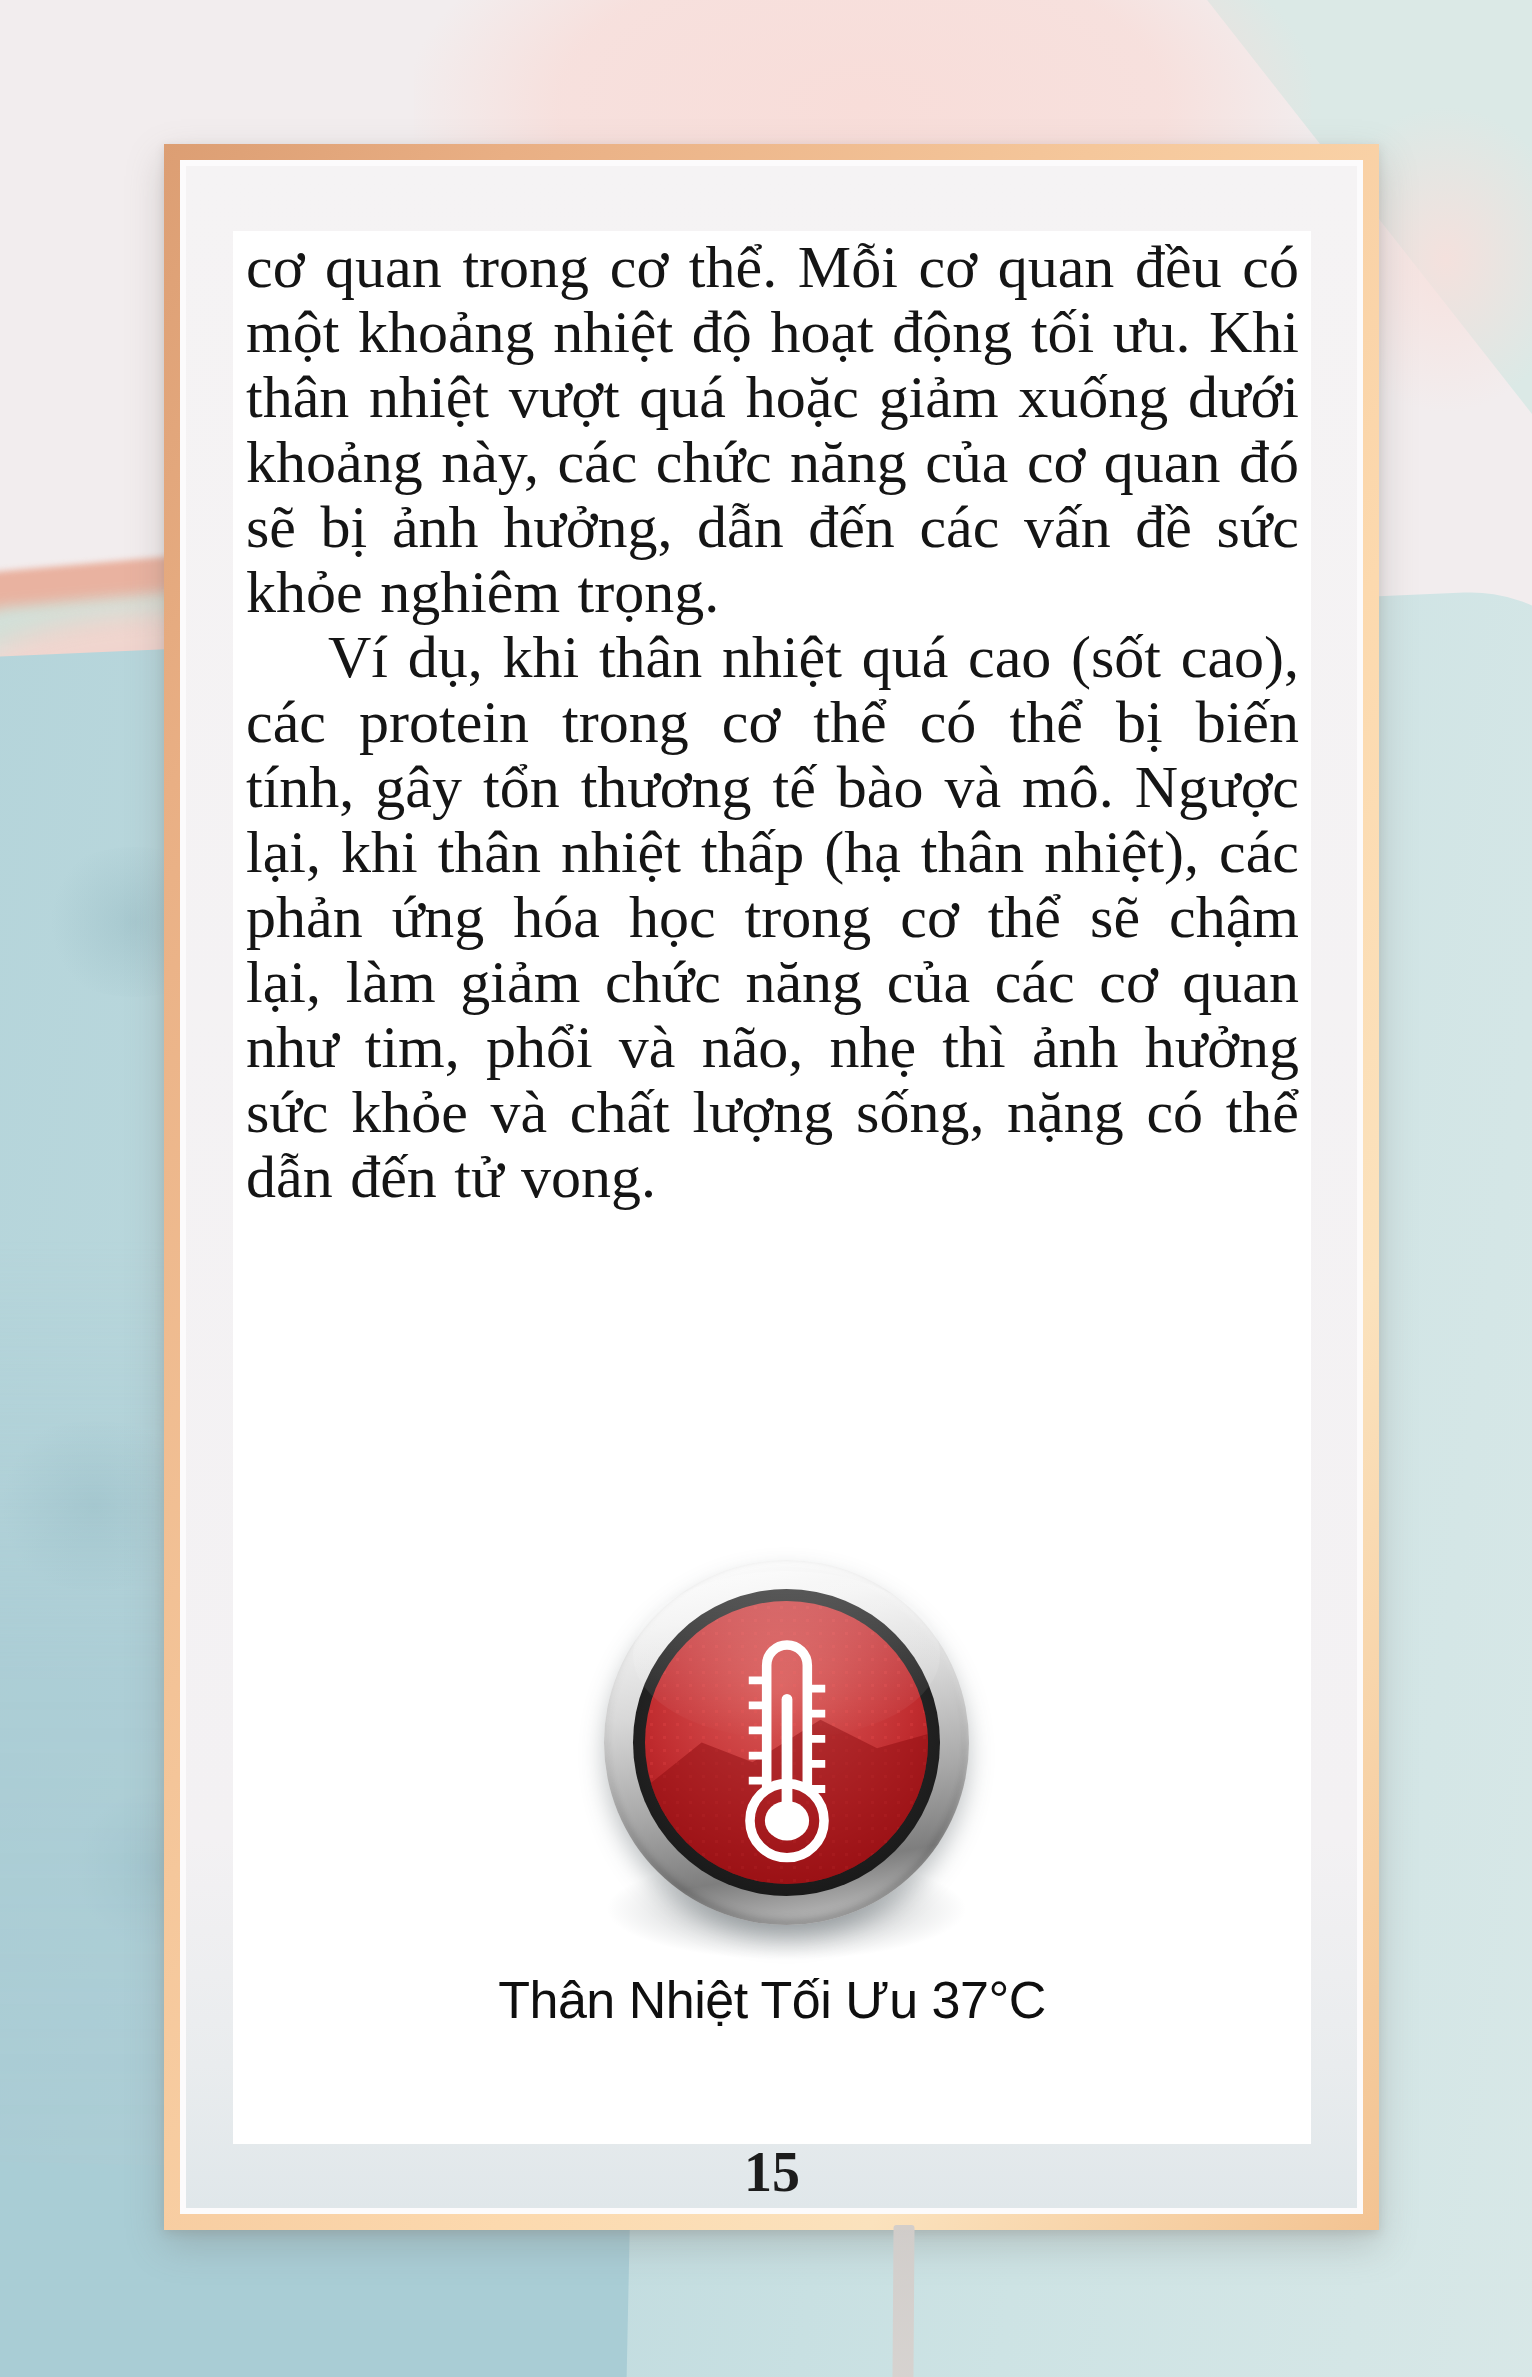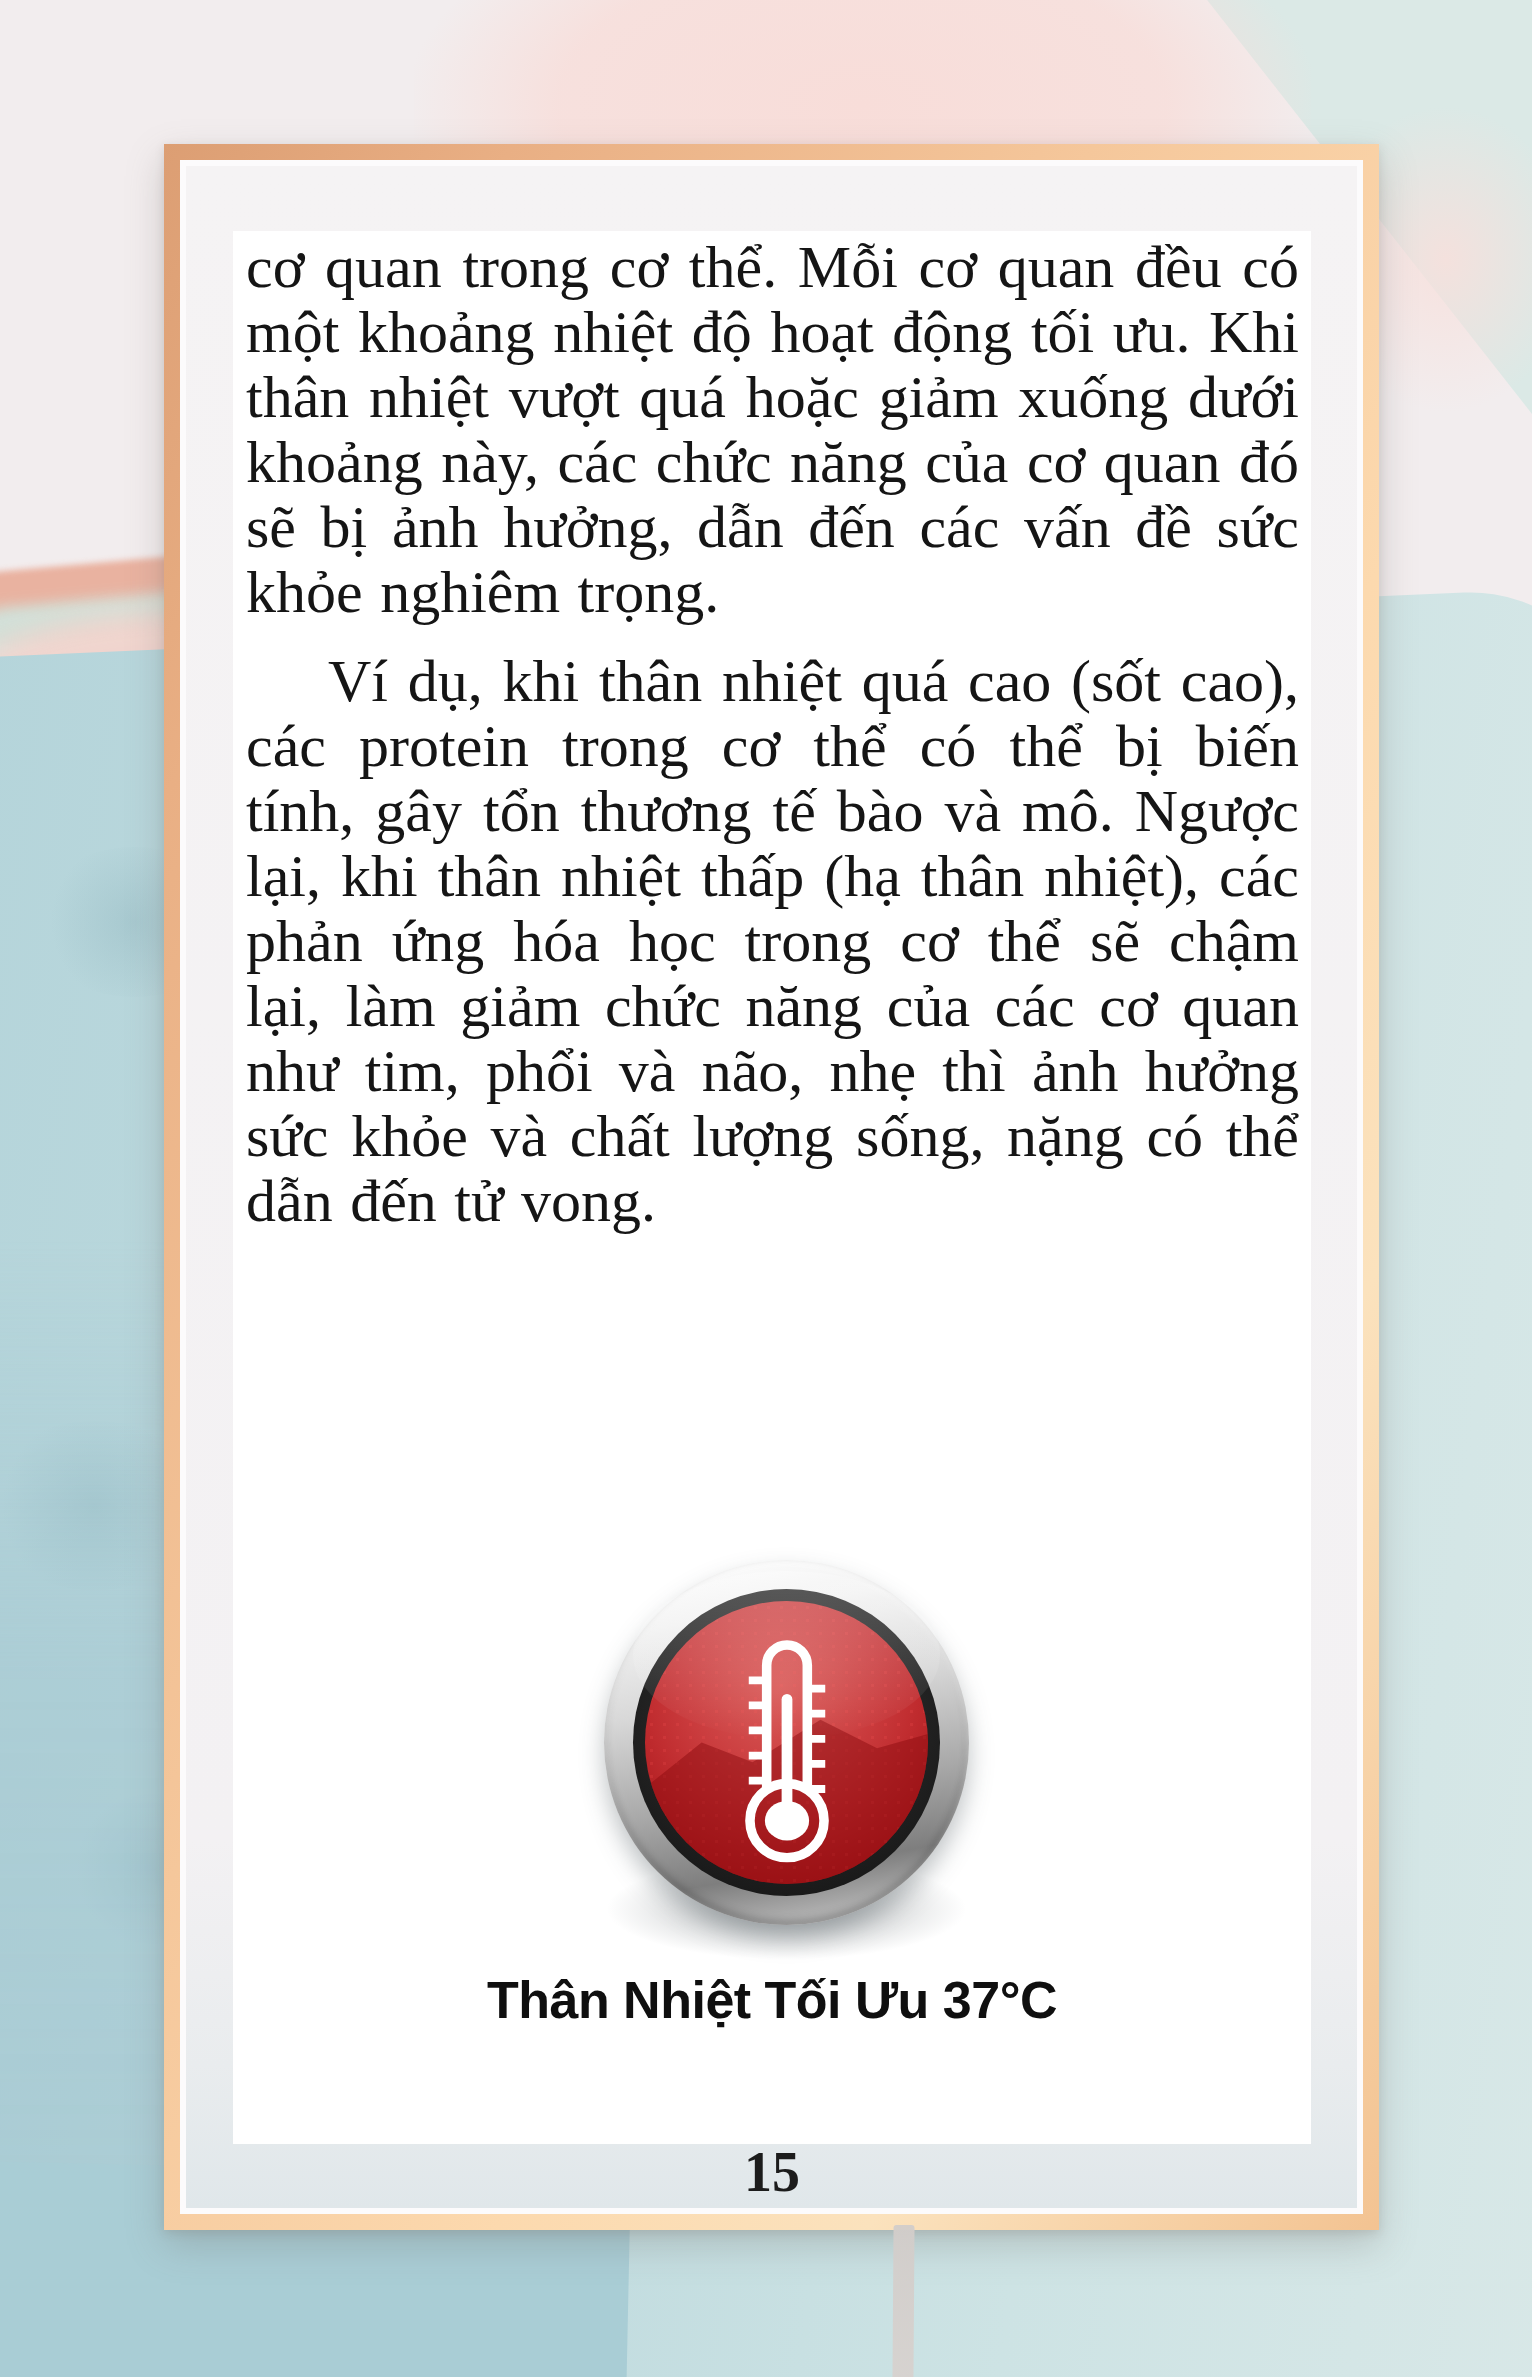--- a/index.html
+++ b/index.html
@@ -89,21 +89,21 @@
   .white-block{
     left:233px;top:231px;width:1078px;height:1913px;
     background:#ffffff;
   }
   .text-content{
     left:246px;top:235px;width:1053px;
     font-size:60px;line-height:65px;color:#151515;
     text-align:justify;word-spacing:2.5px;
   }
   .text-content p{margin:0;}
-  .text-content p.indent{text-indent:82px;margin-top:24px;}
+  .text-content p.indent{text-indent:82px;}
 
   
   .thermo-shadow{
     left:591px;top:1854px;width:391px;height:110px;
     background:radial-gradient(ellipse, rgba(55,65,70,.38) 0%, rgba(55,65,70,0) 65%);
   }
   .thermo-button{
     left:604px;top:1560px;width:365px;height:365px;border-radius:50%;
     background:linear-gradient(170deg,#ffffff 0%,#f2f2f2 18%,#d8d8d8 38%,#a8a8a8 62%,#7e7e7e 80%,#b5b5b5 92%,#dadada 100%);
     box-shadow:0 13px 23px rgba(70,80,85,.35), inset 0 -4px 8px rgba(0,0,0,.28), inset 0 3px 6px rgba(255,255,255,.9);
@@ -132,21 +132,21 @@
     background:linear-gradient(180deg, rgba(255,255,255,.26), rgba(255,255,255,0));
     z-index:2;
   }
   .thermo-svg{position:absolute;left:50%;top:50%;width:150px;height:239px;transform:translate(-50%,-50%);z-index:3;}
 
   
   .caption{
     left:233px;top:1970px;width:1078px;
     text-align:center;
     font-family:"Liberation Sans", sans-serif;
-    font-weight:700;font-size:52px;line-height:60px;
+    font-weight:400;font-size:52px;line-height:60px;
     color:#0f0f0f;letter-spacing:-0.5px;
   }
   .page-number{
     left:233px;top:2141px;width:1078px;height:65px;
     text-align:center;
     font-family:"Liberation Serif", serif;
     font-weight:700;font-size:56px;line-height:63px;color:#1c1c1c;
   }
 </style>
 </head>

